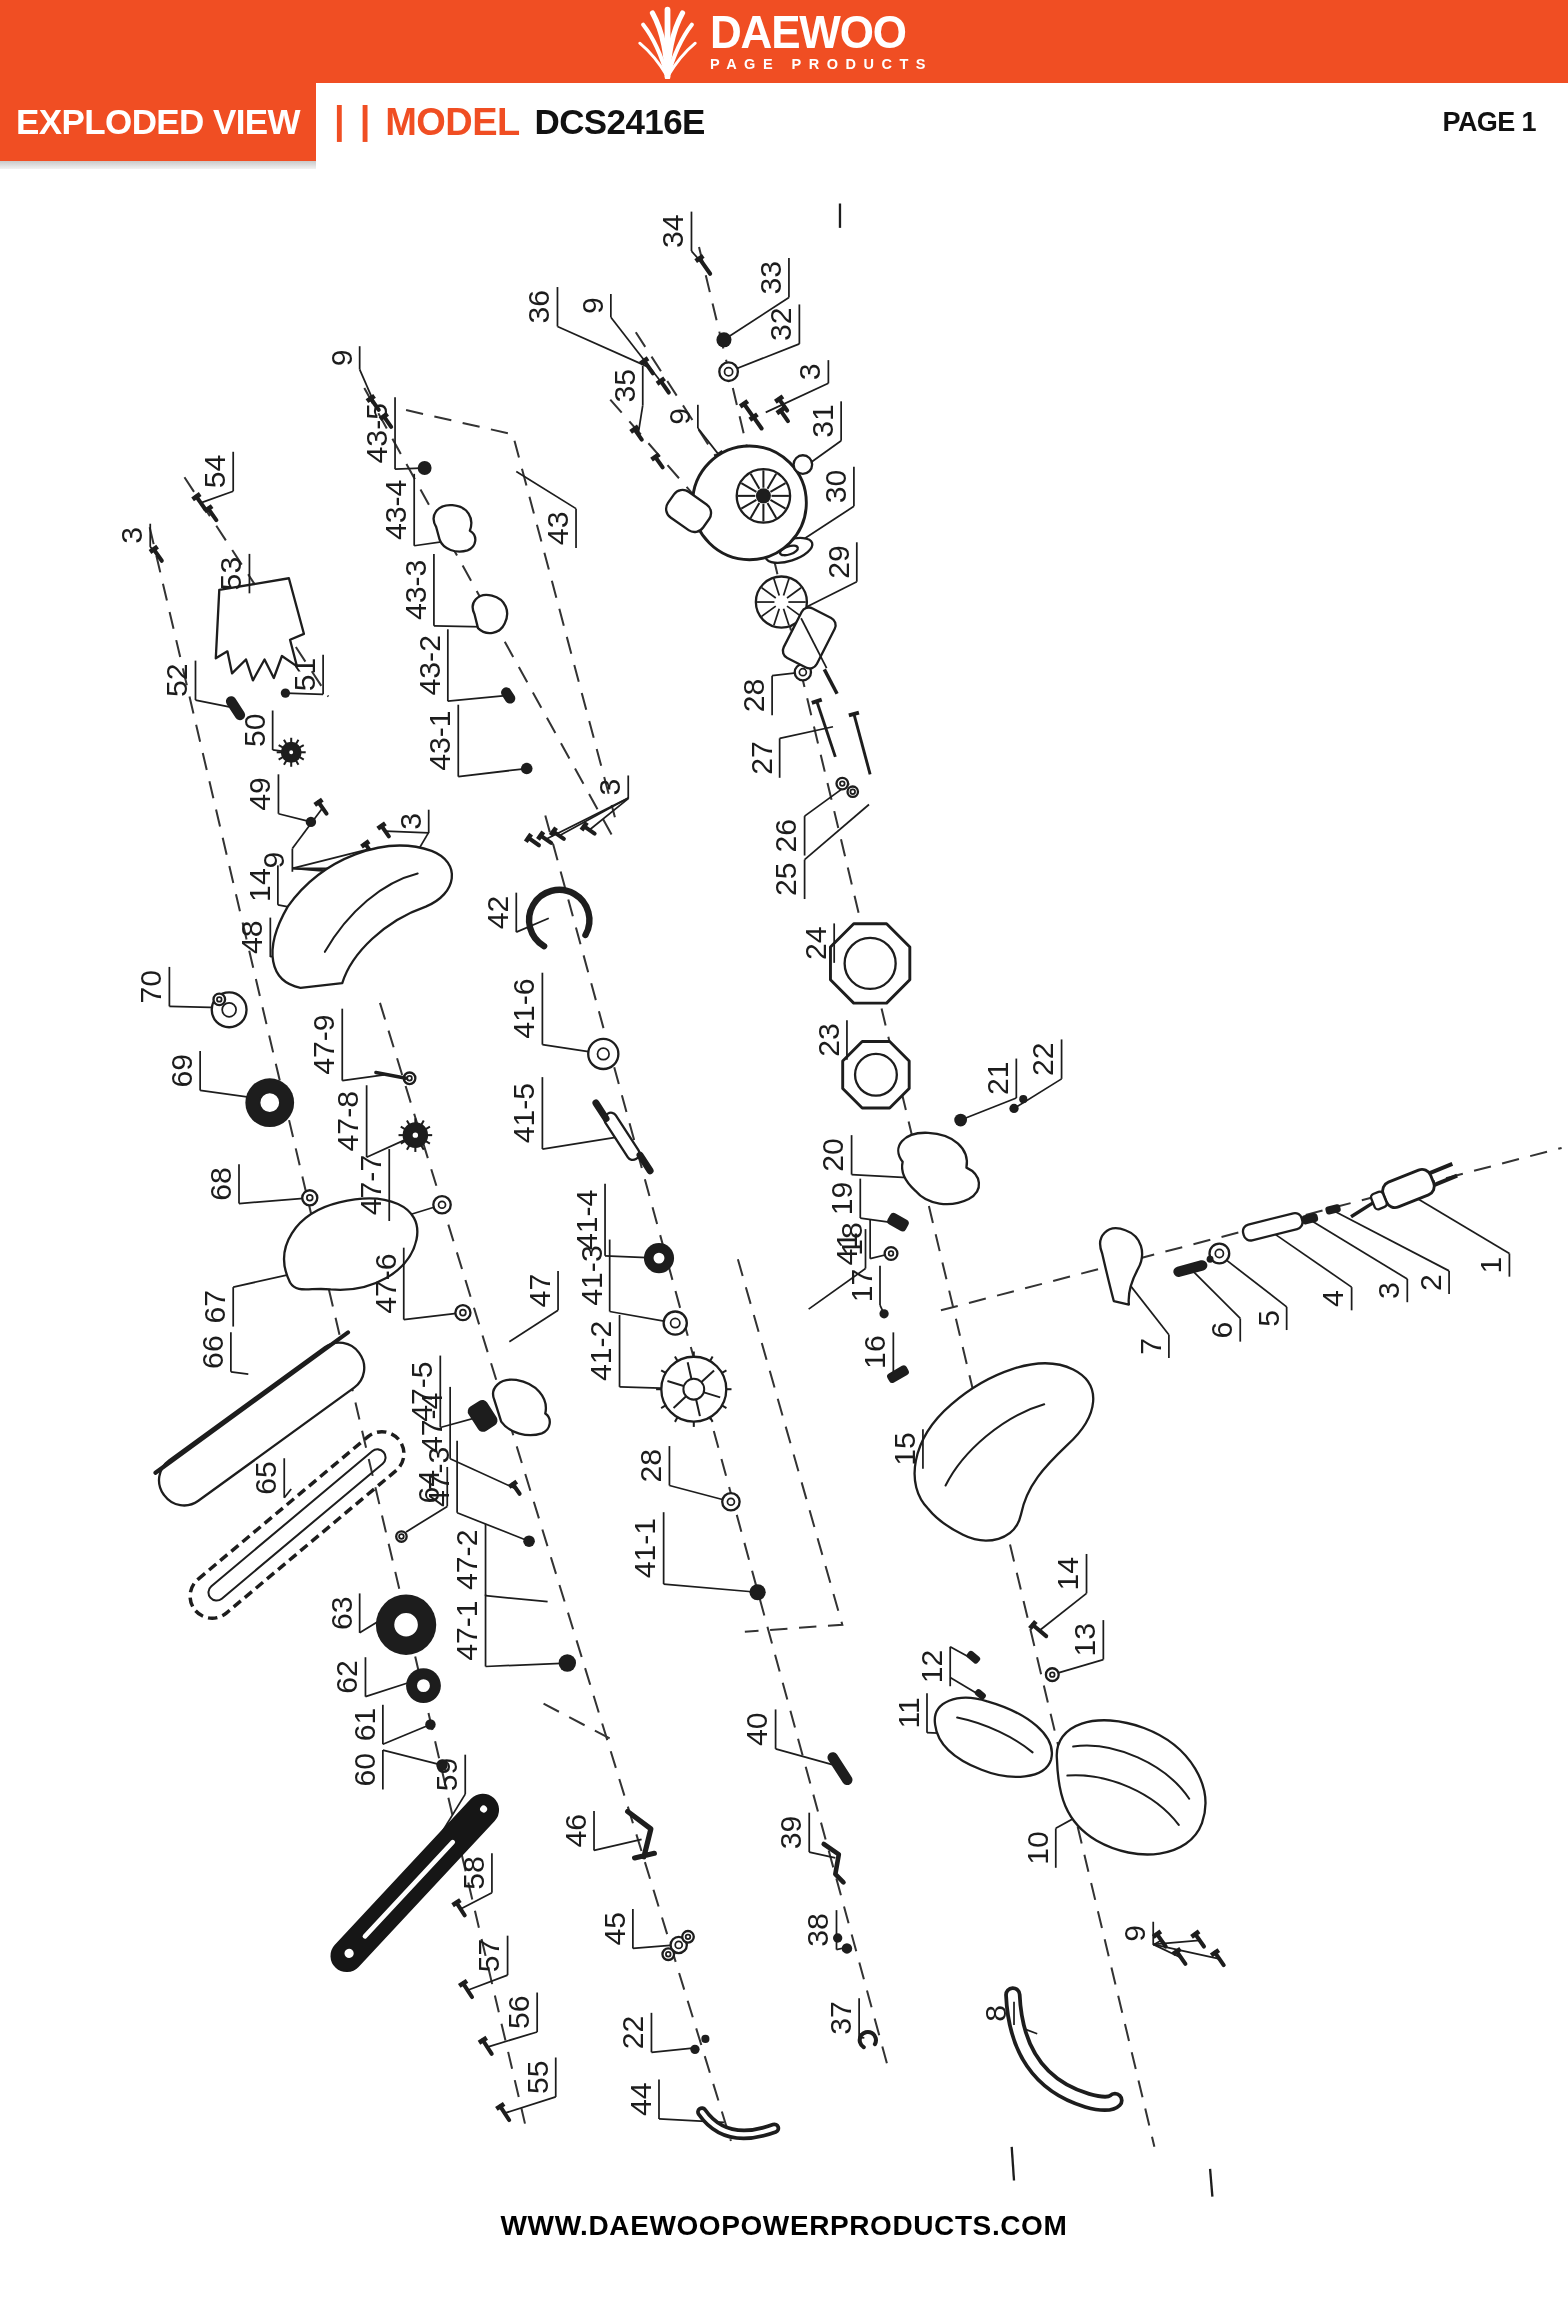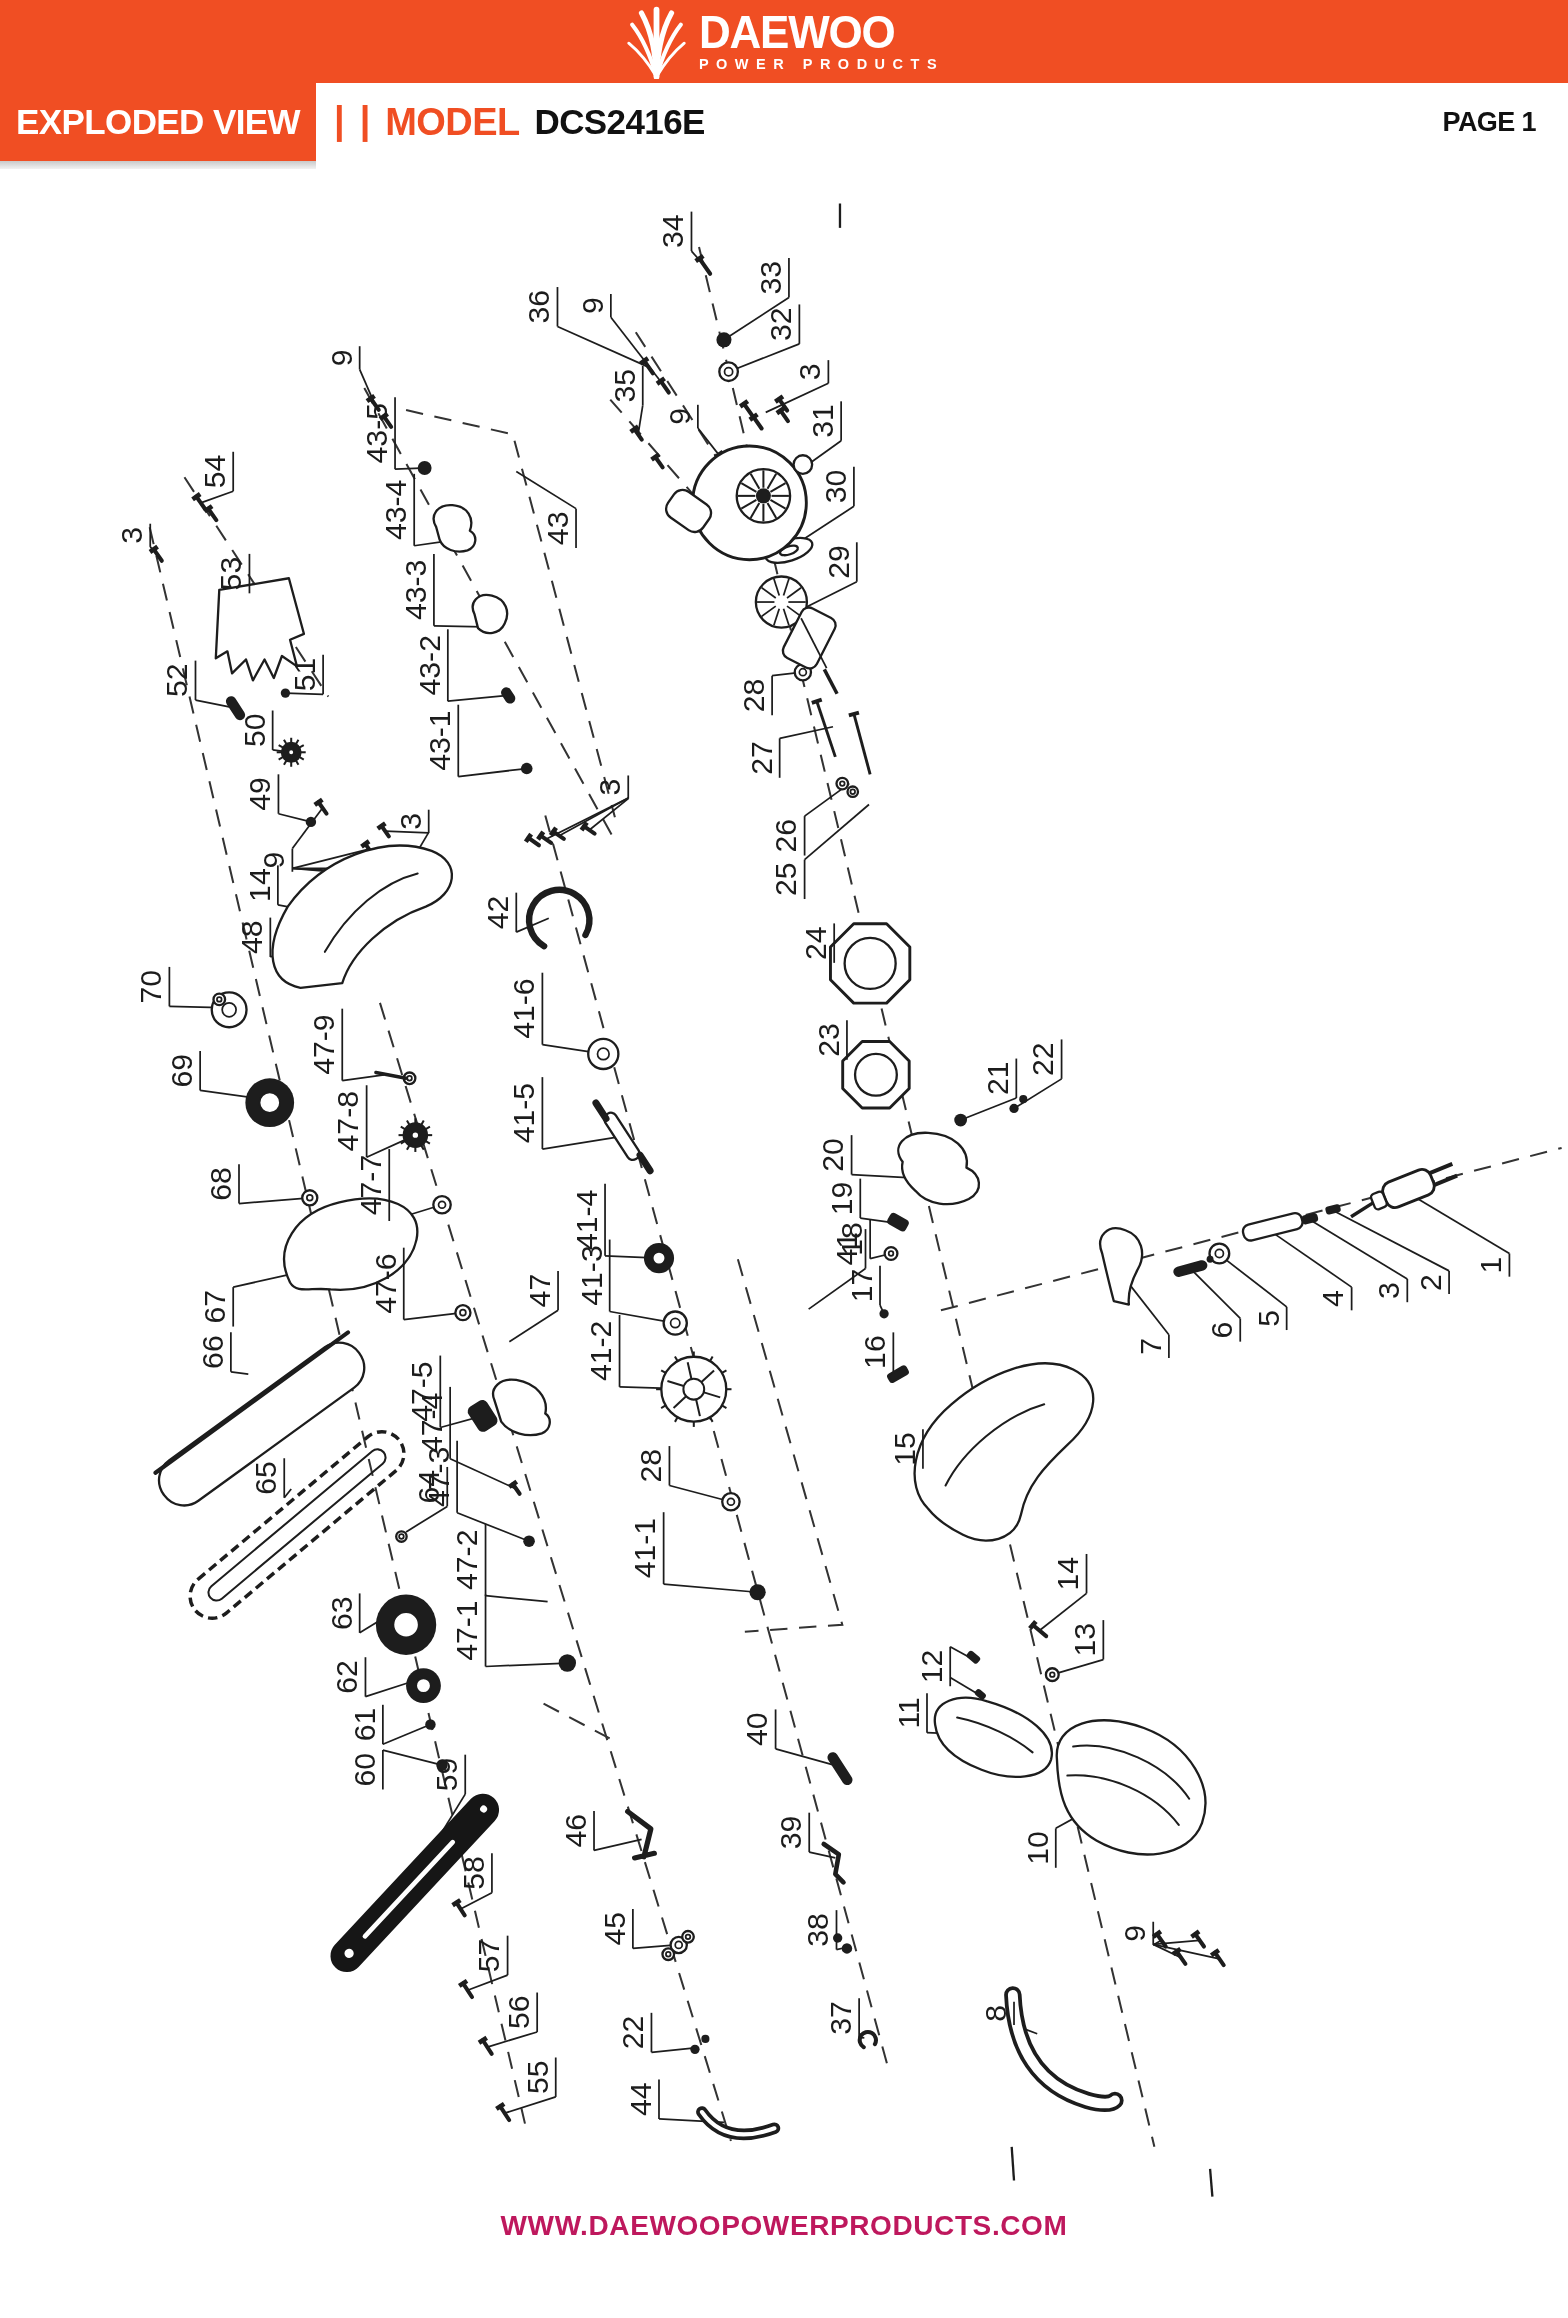--- a/index.html
+++ b/index.html
@@ -34,21 +34,21 @@
       <path d="M56 124 C56 86 56 46 56 8" stroke-width="10"></path>
       <path d="M56 124 C58 90 62 50 82 14" stroke-width="9"></path>
       <path d="M56 124 C48 96 36 62 14 34" stroke-width="7"></path>
       <path d="M56 124 C64 96 76 62 98 34" stroke-width="7"></path>
       <path d="M56 124 C44 104 30 84 8 66" stroke-width="5"></path>
       <path d="M56 124 C68 104 82 84 104 66" stroke-width="5"></path>
     </g>
   </svg>
   <div class="logo-text">
     <span class="brand">DAEWOO</span>
-    <span class="brand-sub">POWER PRODUCTS</span>
+    <span class="brand-sub">PAGE PRODUCTS</span>
   </div>
 </div>
 
 <div class="titlebar">
   <div class="tb-box" style="background: rgb(240, 78, 35); justify-content: center;">
     <span>EXPLODED VIEW</span>
   </div>
   <div class="tb-shadow"></div>
   <div class="tb-main">
     <span class="sep" style="color: rgb(240, 78, 35);">|</span>
@@ -872,14 +872,14 @@
     <g transform="rotate(-90 807 2810)">
       <text x="807" y="2826" text-anchor="middle" font-size="52" fill="#1c1c1c" font-family="&quot;Liberation Sans&quot;, sans-serif">47-1</text>
       <line x1="745" y1="2840" x2="869" y2="2840" stroke="#1c1c1c" stroke-width="3"></line>
     </g>
     <g transform="rotate(-90 932 2224)">
       <text x="932" y="2240" text-anchor="middle" font-size="52" fill="#1c1c1c" font-family="&quot;Liberation Sans&quot;, sans-serif">47</text>
       <line x1="898" y1="2254" x2="966" y2="2254" stroke="#1c1c1c" stroke-width="3"></line>
     </g>
   </svg>
 
-<div class="footer" style="color: #be185d;">WWW.DAEWOOPOWERPRODUCTS.COM</div>
+<div class="footer" style="color: #000000;">WWW.DAEWOOPOWERPRODUCTS.COM</div>
 
 
 </body></html>

